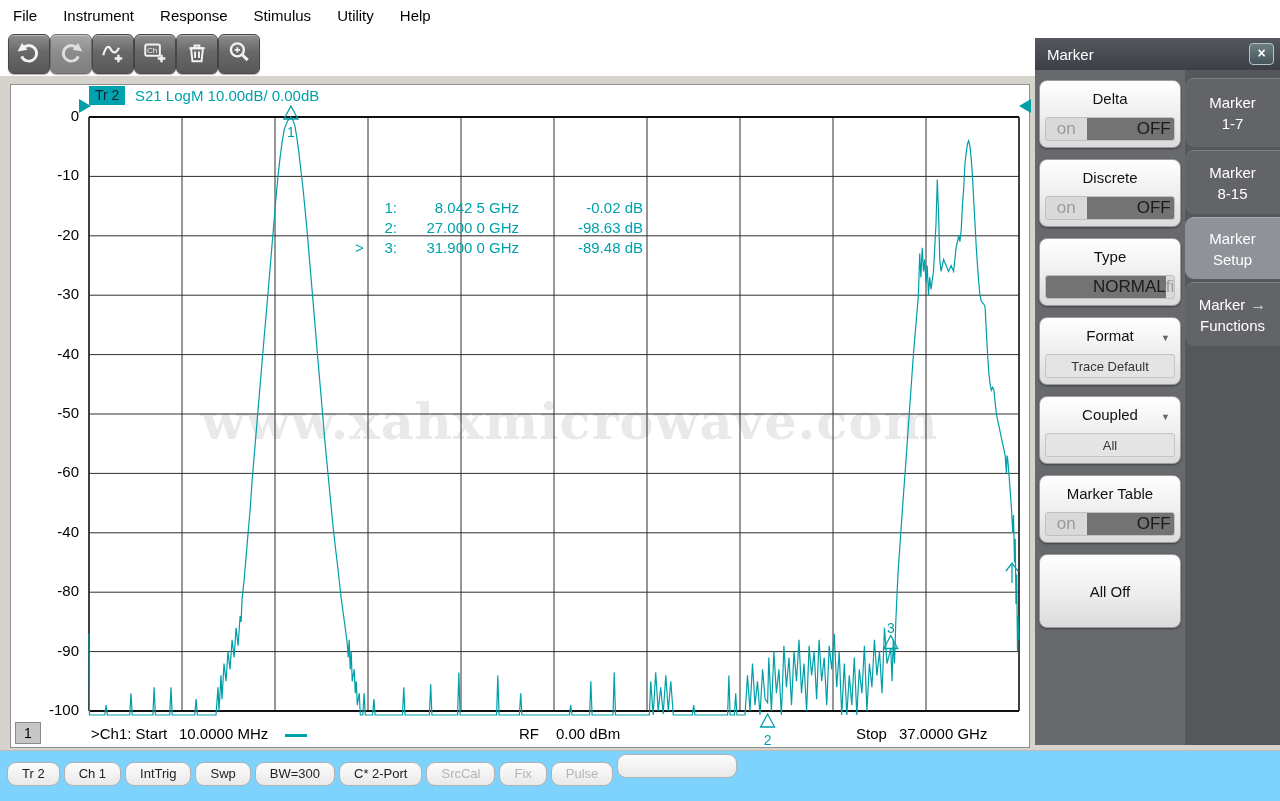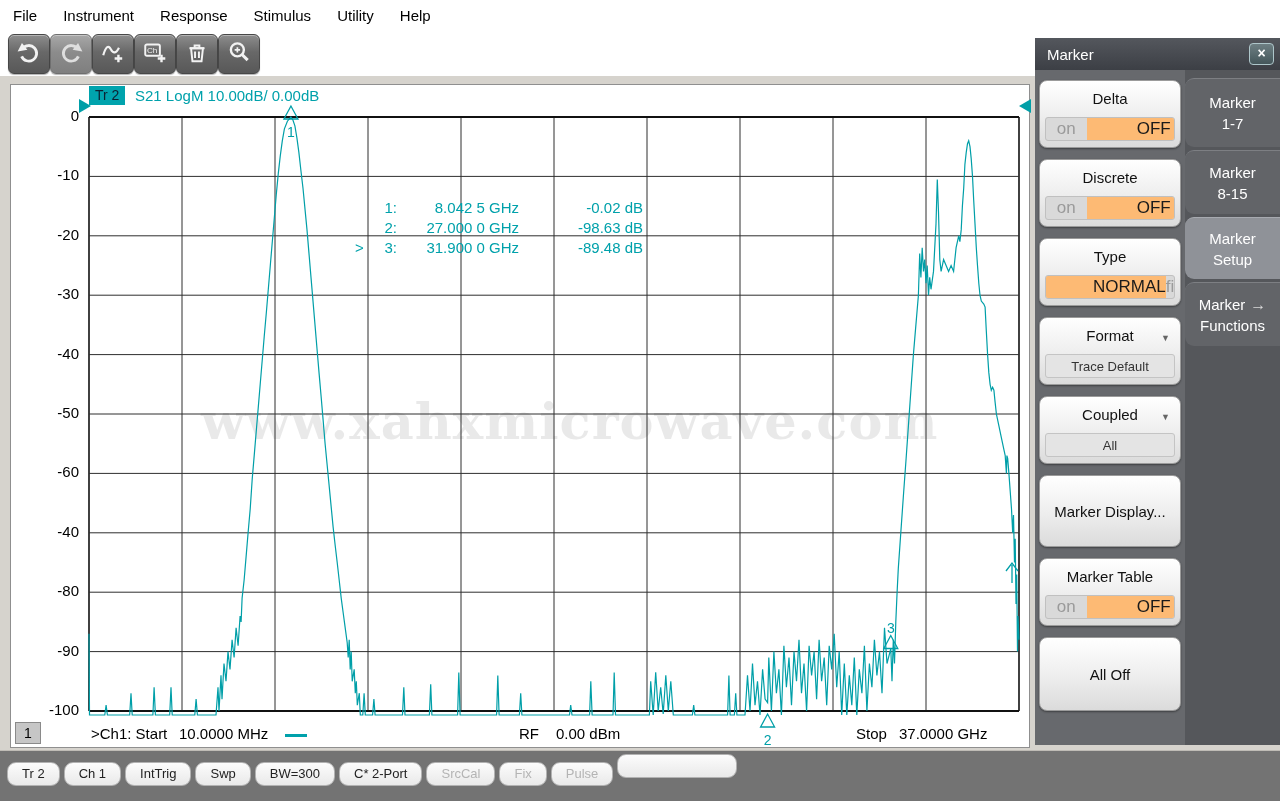--- a/index.html
+++ b/index.html
@@ -57,33 +57,33 @@
   .btn-col { width:150px; background:#67696d; padding:10px 3px 0; box-sizing:border-box; }
   .tab-col { width:95px; background:#55575b; padding-top:8px; box-sizing:border-box; }
   .panel-btn { position:relative; background:linear-gradient(#ffffff,#ededed 55%,#dbdbdb);
                border:1px solid #9b9b9b; border-radius:8px; margin:0 1px 11px;
                box-shadow:0 1px 2px rgba(0,0,0,.4); box-sizing:border-box; }
   .panel-btn .lbl { text-align:center; font-size:15px; color:#111; padding:9px 0 10px; }
   .dd-arrow { font-size:9px; color:#666; position:absolute; right:10px; top:15px; }
   .seg { display:flex; height:22px; margin:0 5px 6px; border:1px solid #c0c0c0; border-radius:3px;
          overflow:hidden; font-size:17px; background:#d9d9d9; }
   .seg > div { flex:1; display:flex; align-items:center; justify-content:center; color:#9a9a9a; }
-  .seg > div.sel { background:#fdba74; color:#1a1a1a;padding-left:47px; }
+  .seg > div.sel { background:#737373; color:#1a1a1a;padding-left:47px; }
   .sub-val { height:22px; margin:0 5px 6px; background:#e4e4e4; border:1px solid #c4c4c4; border-radius:3px;
              display:flex; align-items:center; justify-content:center; font-size:13px; color:#333; }
   .tall { height:70px; display:flex; align-items:center; justify-content:center; font-size:15px; color:#111; }
   .tab { height:64px; margin-bottom:3px; background:#626468; border-radius:9px 0 0 9px;
          border-top:1px solid #7d7f83; box-sizing:border-box; color:#fff; font-size:15px; line-height:21px;
          display:flex; flex-direction:column; align-items:center; justify-content:center; cursor:default; }
   .tab.active { background:#8f9298; border-top-color:#a7aab0; }
   .tab .l1 { display:flex; align-items:center; gap:5px; }
   .tab .arrow { color:#d9d9d9; font-size:16px; }
   
   .bottom-bar { position:absolute; left:0; top:750px; width:1280px; height:51px;
-                background:#737373; border-top:1px solid #bfbcb6; box-sizing:border-box; padding:3px 0 0 5px; }
+                background:#7dd3fc; border-top:1px solid #bfbcb6; box-sizing:border-box; padding:3px 0 0 5px; }
   .sb-btn { display:inline-block; height:24px; line-height:22px; padding:0 14px; margin:0 2px;
             background:linear-gradient(#fcfcfc,#e9e9e9); border:1px solid #b2b2b2; border-radius:9px;
             font-size:13px; color:#222; box-sizing:border-box; }
   .sb-btn.disabled { color:#b4b4b4; }
   .sb-btn:empty { width:120px; }
   svg text { font-family:"Liberation Sans", sans-serif; }
 </style>
 </head>
 <body>
 
@@ -277,23 +277,20 @@
         <span class="dd-arrow">▼</span>
         <div class="sub-val">Trace Default</div>
       </div>
 
       <div class="panel-btn">
         <div class="lbl">Coupled</div>
         <span class="dd-arrow">▼</span>
         <div class="sub-val">All</div>
       </div>
 
-      <div class="panel-btn" style="margin-top:3px;">
-        <div class="tall">Marker Display...</div>
-      </div>
 
       <div class="panel-btn">
         <div class="lbl">Marker Table</div>
         <div class="seg">
           <div>on</div>
           <div class="sel">OFF</div>
         </div>
       </div>
 
       <div class="panel-btn">

